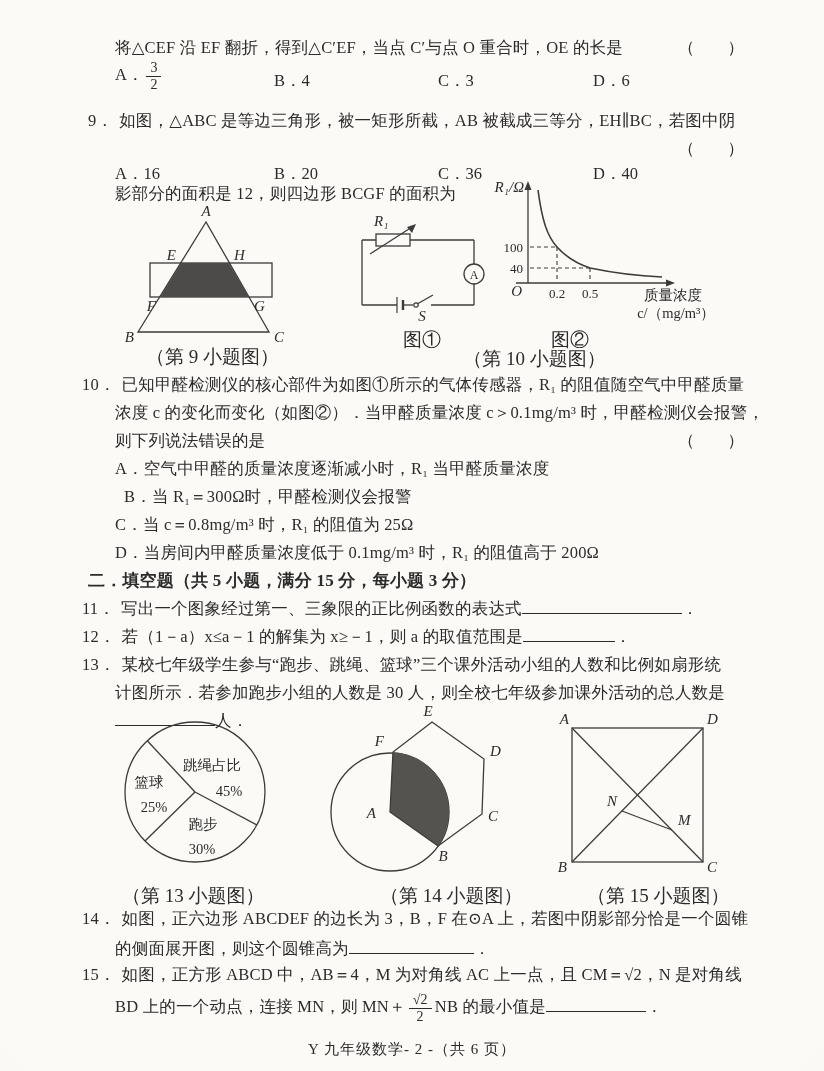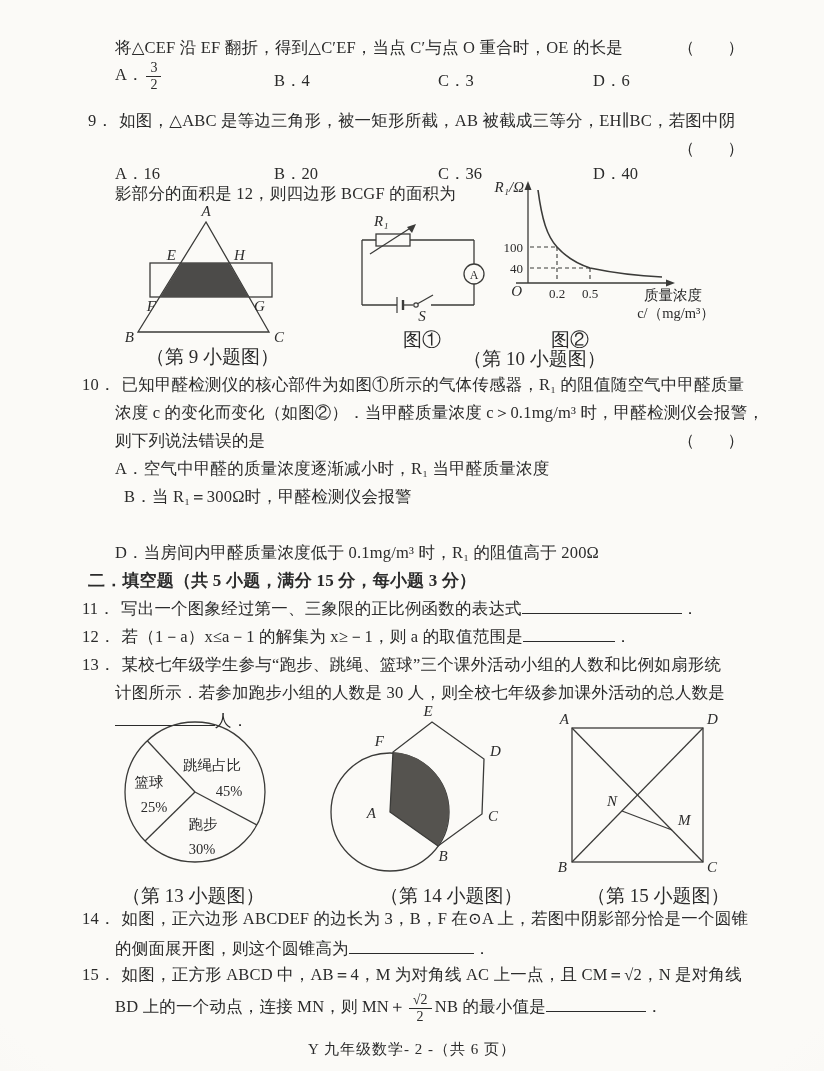--- a/index.html
+++ b/index.html
@@ -105,20 +105,21 @@
   </svg>
   <div class="cap" style="left:540px;top:327px;width:60px;">图②</div>
   <div class="cap" style="left:462px;top:346px;width:145px;">（第 10 小题图）</div>
 
   <div class="line" style="left:82px;top:374px;"><span class="qnum">10．</span><span>已知甲醛检测仪的核心部件为如图①所示的气体传感器，R₁ 的阻值随空气中甲醛质量</span></div>
   <div class="line" style="left:115px;top:402px;">浓度 c 的变化而变化（如图②）．当甲醛质量浓度 c＞0.1mg/m³ 时，甲醛检测仪会报警，</div>
   <div class="line" style="left:115px;top:430px;">则下列说法错误的是</div>
   <div class="paren" style="left:678px;top:430px;">（　　）</div>
   <div class="line" style="left:115px;top:458px;">A．空气中甲醛的质量浓度逐渐减小时，R₁ 当甲醛质量浓度</div>
   <div class="line" style="left:108px;top:486px;margin-left:16px;">B．当 R₁＝300Ω时，甲醛检测仪会报警</div>
+  <div class="line" style="left:115px;top:514px;">C．当 c＝0.8mg/m³ 时，R₁ 的阻值为 25Ω</div>
   <div class="line" style="left:115px;top:542px;">D．当房间内甲醛质量浓度低于 0.1mg/m³ 时，R₁ 的阻值高于 200Ω</div>
 
   <div class="line bold" style="left:88px;top:570px;">二．填空题（共 5 小题，满分 15 分，每小题 3 分）</div>
 
   <div class="line" style="left:82px;top:598px;"><span class="qnum">11．</span><span>写出一个图象经过第一、三象限的正比例函数的表达式</span><span class="blank" style="width:160px;"></span><span>．</span></div>
   <div class="line" style="left:82px;top:626px;"><span class="qnum">12．</span><span>若（1－a）x≤a－1 的解集为 x≥－1，则 a 的取值范围是</span><span class="blank" style="width:92px;"></span><span>．</span></div>
 
   <div class="line" style="left:82px;top:654px;"><span class="qnum">13．</span><span>某校七年级学生参与“跑步、跳绳、篮球”三个课外活动小组的人数和比例如扇形统</span></div>
   <div class="line" style="left:115px;top:682px;">计图所示．若参加跑步小组的人数是 30 人，则全校七年级参加课外活动的总人数是</div>
   <div class="line" style="left:115px;top:710px;"><span class="blank" style="width:100px;"></span><span>人．</span></div>

